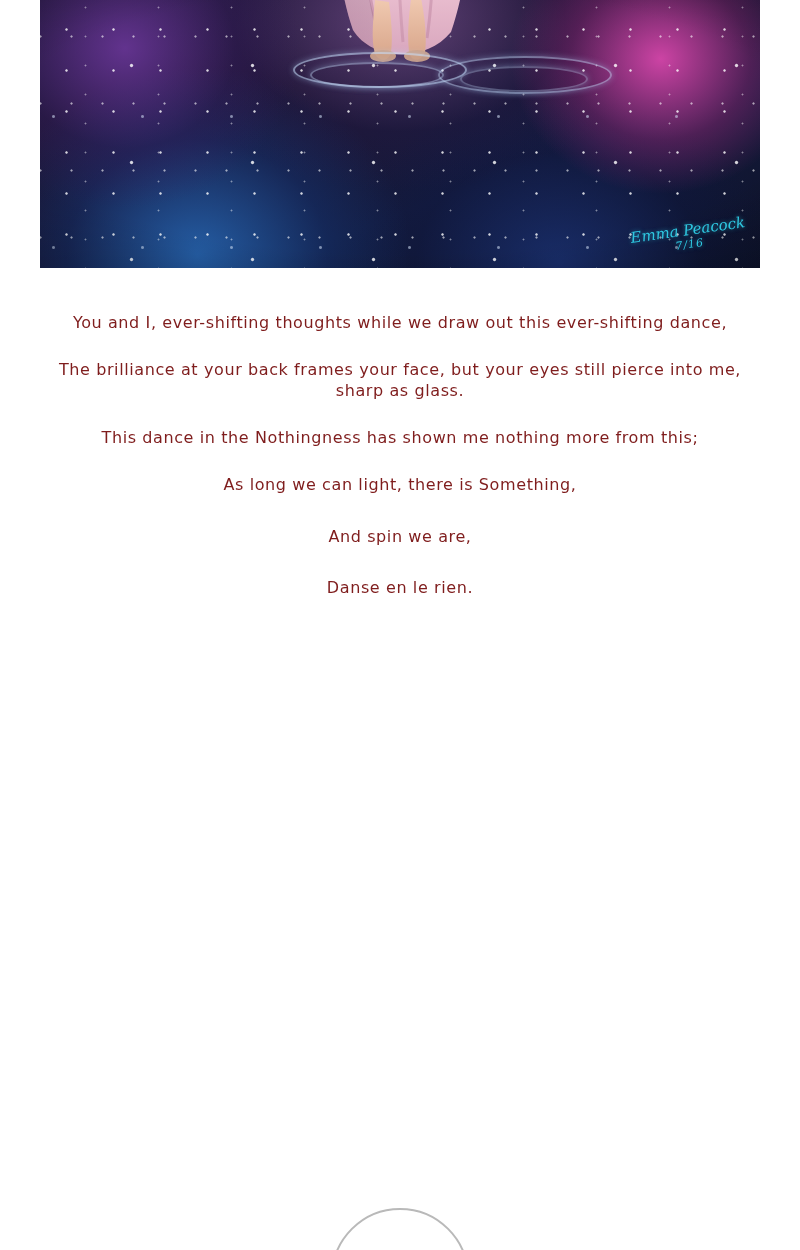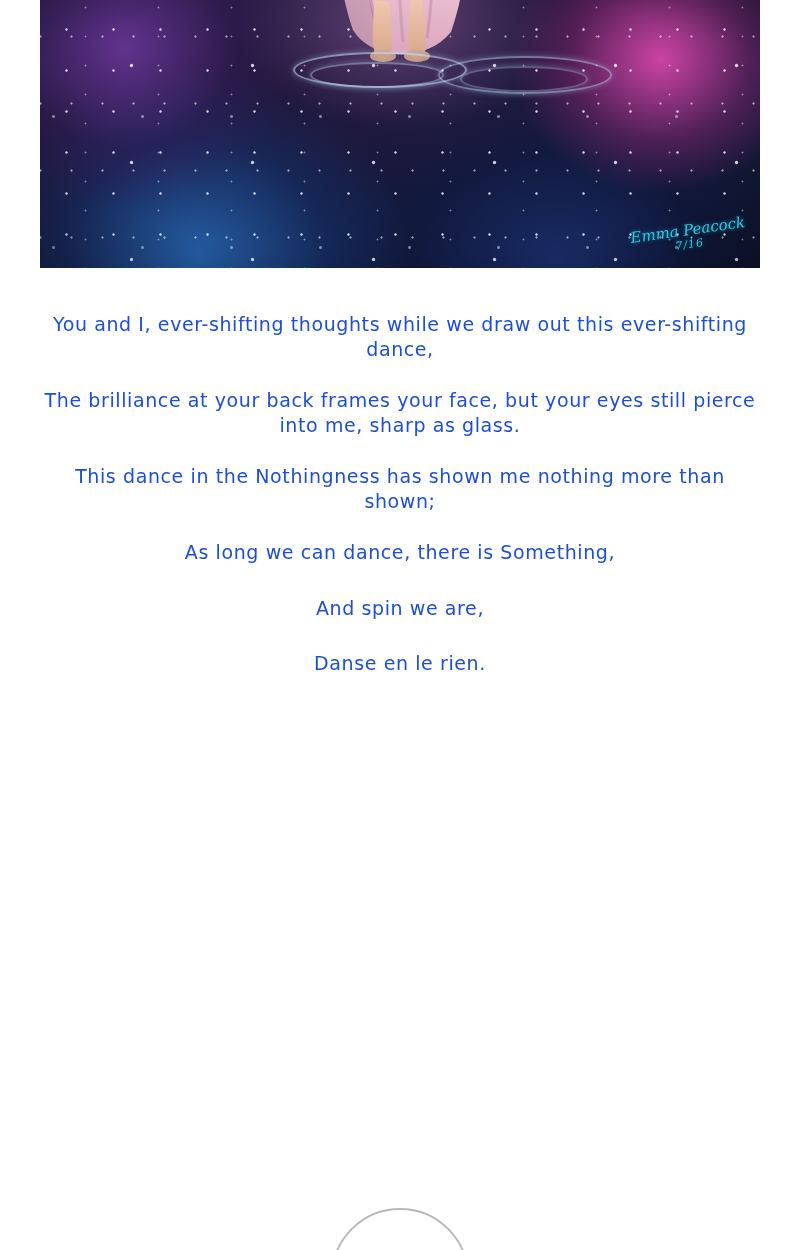--- a/index.html
+++ b/index.html
@@ -100,23 +100,23 @@
     letter-spacing: 1px;
   }
 
   
   .poem {
     position: absolute;
     left: 40px;
     top: 312px;
     width: 720px;
     text-align: center;
-    color: #1d4ed8;
+    color: #7f1d1d;
     font-family: "DejaVu Sans", sans-serif;
-    font-size: 19px;
+    font-size: 16px;
     line-height: 1.32;
     letter-spacing: 0.6px;
   }
   .stanza {
     margin: 0 0 26px 0;
     padding: 0;
   }
   .stanza-short { margin-bottom: 30px; }
   .stanza:last-child { margin-bottom: 0; }
 
@@ -195,19 +195,19 @@
     <span class="sig-date">7/16</span>
   </div>
 </div>
 
 <div class="margin-left"></div>
 <div class="margin-right"></div>
 
 <div class="poem">
   <p class="stanza">You and I, ever-shifting thoughts while we draw out this ever-shifting dance,</p>
   <p class="stanza">The brilliance at your back frames your face, but your eyes still pierce into me, sharp as glass.</p>
-  <p class="stanza">This dance in the Nothingness has shown me nothing more than shown;</p>
-  <p class="stanza stanza-short">As long we can dance, there is Something,</p>
+  <p class="stanza">This dance in the Nothingness has shown me nothing more from this;</p>
+  <p class="stanza stanza-short">As long we can light, there is Something,</p>
   <p class="stanza stanza-short">And spin we are,</p>
   <p class="stanza">Danse en le rien.</p>
 </div>
 
 <div class="bottom-arc"></div>
 
 </body></html>

